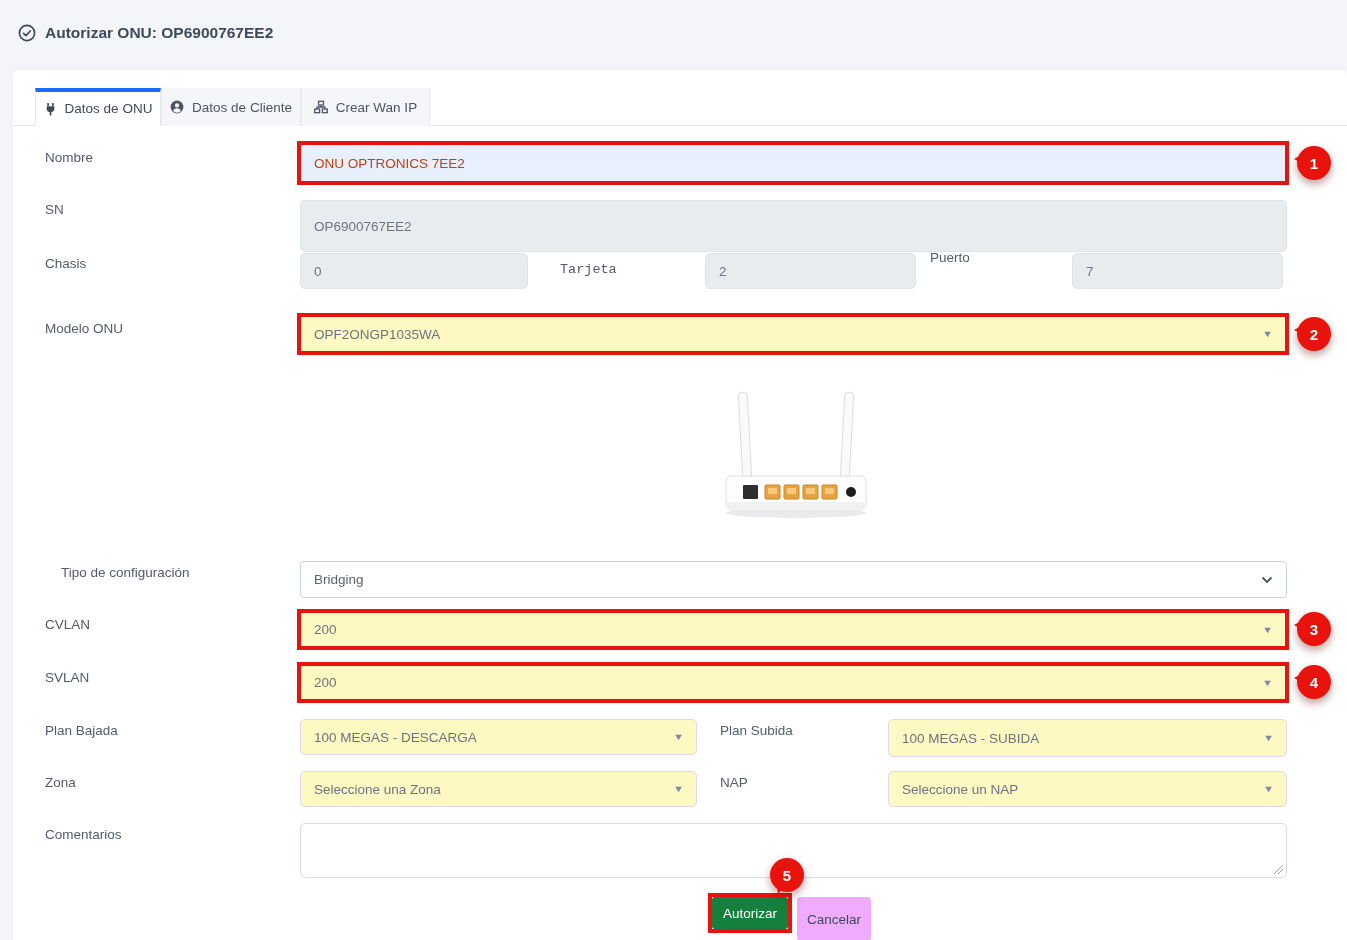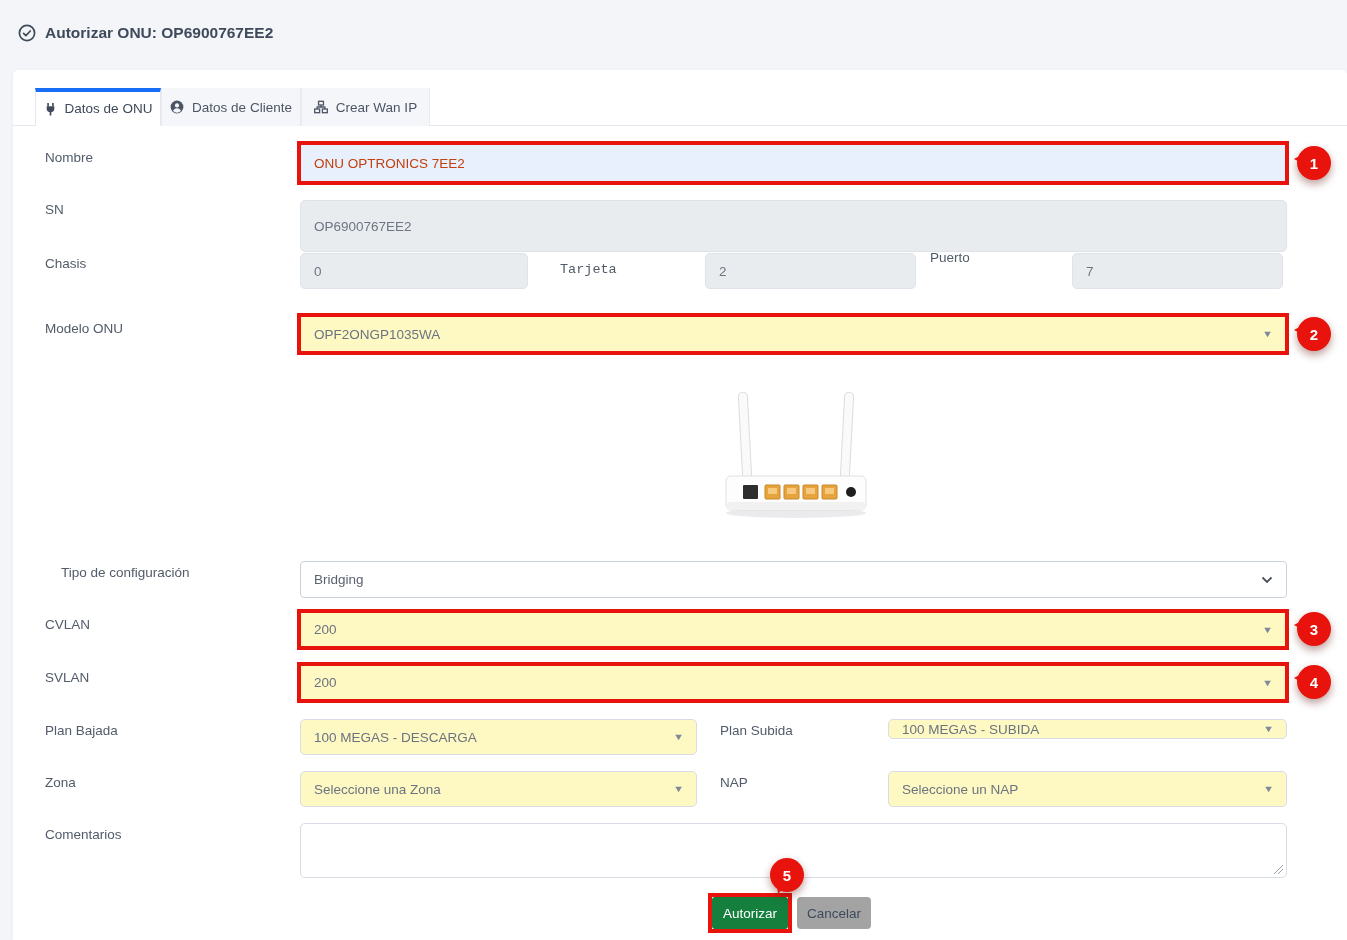--- a/index.html
+++ b/index.html
@@ -64,22 +64,22 @@
 
   
   .txtarea { position:absolute; border:1px solid #d8dce5; border-radius:5px; background:#fff; }
   .txtarea::after { content:''; position:absolute; right:3px; bottom:3px; width:10px; height:10px;
     background:linear-gradient(135deg, transparent 0 52%, #9aa0ab 52% 60%, transparent 60% 72%, #9aa0ab 72% 80%, transparent 80%); }
 
   
   .btn { font-size:13.5px; display:flex; align-items:center; justify-content:center;
     border-radius:3px; cursor:pointer; font-family:inherit; border:none; }
   .btn-autorizar { position:absolute; left:0; top:0; width:100%; height:100%; background:#15803d; color:#fff; }
-  .btn-cancelar { position:absolute; left:797px; top:897px; width:74px; height:32px;
-    background:#a3a3a3; color:#3e4a5a; border-radius:4px; }
+  .btn-cancelar { position:absolute; left:797px; top:897px; width:74px; height:44px;
+    background:#f0abfc; color:#3e4a5a; border-radius:4px; }
 
   .router { position:absolute; left:710px; top:390px; }
 </style>
 </head>
 <body>
 
 <div class="page-header">
   <svg width="18" height="18" viewBox="0 0 18 18" fill="none" stroke="#3e4a5a" stroke-width="1.7">
     <circle cx="9" cy="9" r="7.6"></circle>
       <path d="M5.6 9.3l2.3 2.3 4.4-4.6" stroke-linecap="round" stroke-linejoin="round"></path>
@@ -191,21 +191,21 @@
   </div>
 </div>
 <div class="badge tail-left" style="left:1297px; top:665px;">4</div>
 
 <div class="lab" style="left:45px; top:723px;">Plan Bajada</div>
 <div class="sel2" style="left:300px; top:719px; width:397px; height:36px;">
   <span>100 MEGAS - DESCARGA</span>
   <span class="caret-down">▼</span>
 </div>
 <div class="lab" style="left:720px; top:723px;">Plan Subida</div>
-<div class="sel2" style="left:888px; top:719px; width:399px; height:20px;">
+<div class="sel2" style="left:888px; top:719px; width:399px; height:38px;">
   <span>100 MEGAS - SUBIDA</span>
   <span class="caret-down">▼</span>
 </div>
 
 <div class="lab" style="left:45px; top:775px;">Zona</div>
 <div class="sel2" style="left:300px; top:771px; width:397px; height:36px;">
   <span>Seleccione una Zona</span>
   <span class="caret-down">▼</span>
 </div>
 <div class="lab" style="left:720px; top:775px;">NAP</div>

